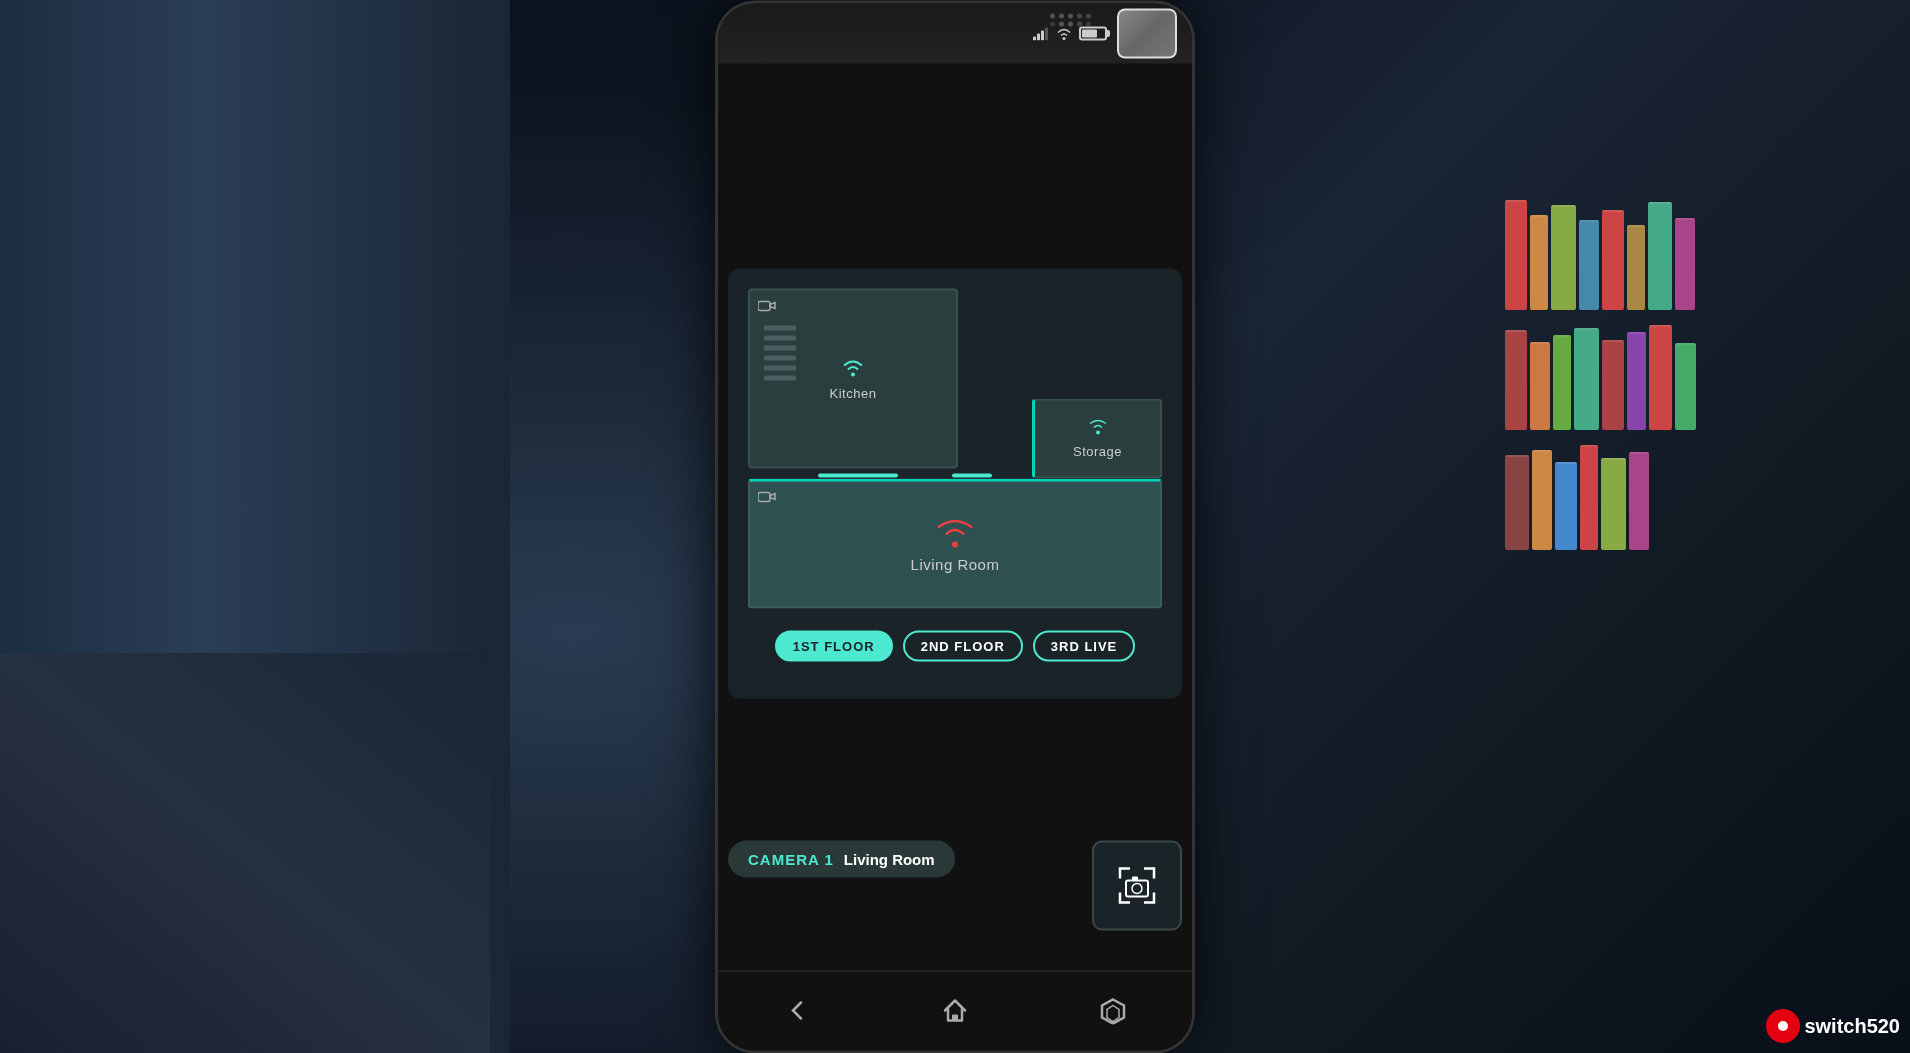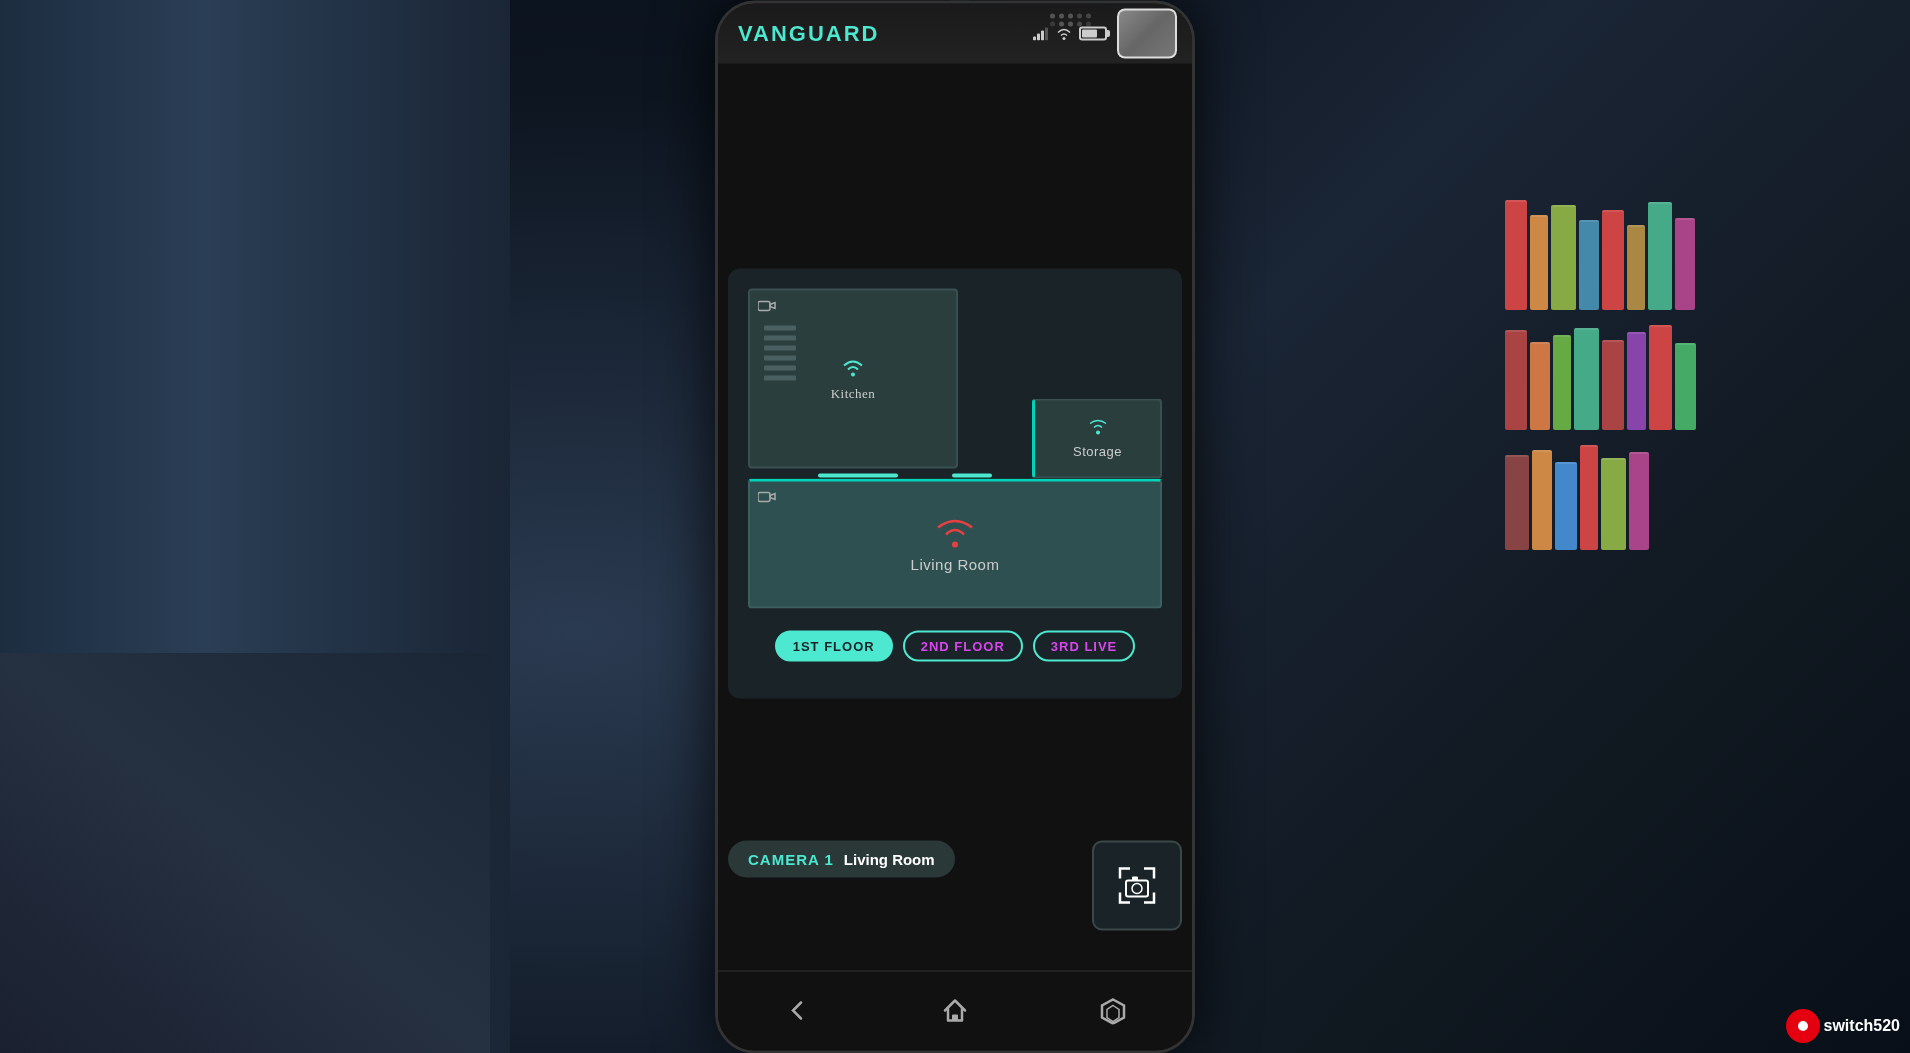--- a/index.html
+++ b/index.html
@@ -210,21 +210,20 @@
       top: 10px; left: 10px;
       width: 210px; height: 180px;
       background: #2a3e3e;
       border: 2px solid #3a5050;
       border-radius: 4px;
       display: flex;
       flex-direction: column;
       align-items: center;
       justify-content: center;
       gap: 4px;
-      font-family: Liberation Serif, serif;
     }
     .room-bathroom {
       position: absolute;
       top: 10px; right: 10px;
       width: 130px; height: 100px;
       background: #2a3e3e;
       border: 2px solid #3a5050;
       border-left: 3px solid #00d4b8;
       border-radius: 4px;
       display: flex;
@@ -280,21 +279,21 @@
     .floor-buttons {
       display: flex;
       gap: 10px;
       justify-content: center;
       margin-top: 12px;
     }
     .floor-btn {
       padding: 6px 16px;
       border-radius: 20px;
       border: 2px solid #4de8d0;
-      color: #d946ef;
+      color: #ffffff;
       font-size: 13px;
       font-weight: bold;
       letter-spacing: 1px;
       background: transparent;
       cursor: pointer;
     }
     .floor-btn.active {
       background: #4de8d0;
       color: #1a2428;
       text-align: center;
@@ -435,23 +434,20 @@
       <div class="binder" style="width:25px;height:92px;background:#8a4;"></div>
       <div class="binder" style="width:20px;height:98px;background:#a48;"></div>
     </div>
   </div>
 </div>
 
 <div class="phone-container">
   <div class="phone">
 
     <div class="status-bar">
-      <div class="status-bar-left">
-        <span class="logo-text">VANGUARD</span>
-      </div>
 
       <div style="position:absolute;right:100px;top:10px;display:grid;grid-template-columns:repeat(5,6px);gap:3px;opacity:0.4;">
         <div style="width:5px;height:5px;background:#aaa;border-radius:50%;"></div>
         <div style="width:5px;height:5px;background:#aaa;border-radius:50%;"></div>
         <div style="width:5px;height:5px;background:#aaa;border-radius:50%;"></div>
         <div style="width:5px;height:5px;background:#888;border-radius:50%;"></div>
         <div style="width:5px;height:5px;background:#888;border-radius:50%;"></div>
         <div style="width:5px;height:5px;background:#666;border-radius:50%;"></div>
         <div style="width:5px;height:5px;background:#aaa;border-radius:50%;"></div>
         <div style="width:5px;height:5px;background:#aaa;border-radius:50%;"></div>
@@ -600,15 +596,15 @@
     </div>
 
   </div>
 </div>
 
 <div class="watermark">
   <div style="display:flex;align-items:center;gap:4px;">
     <div style="width:34px;height:34px;background:#e4000f;border-radius:50%;display:flex;align-items:center;justify-content:center;">
       <div style="width:10px;height:10px;background:white;border-radius:50%;"></div>
     </div>
-    <span style="color:white;font-size:16px;font-weight:bold;">switch520</span>
+    <span style="color:white;font-size:20px;font-weight:bold;">switch520</span>
   </div>
 </div>
 
 </body></html>

